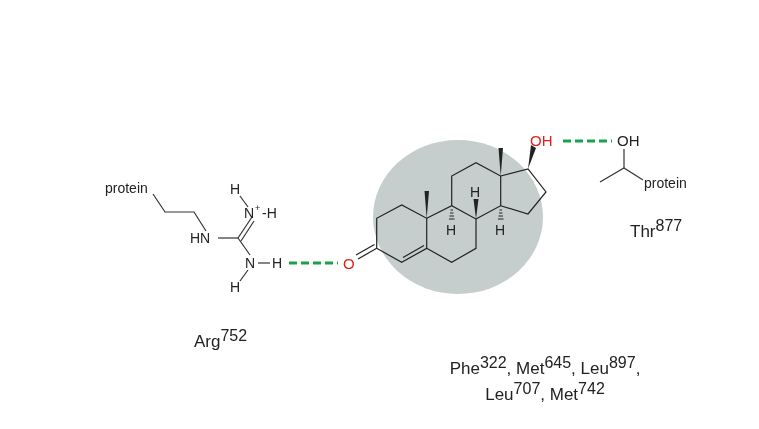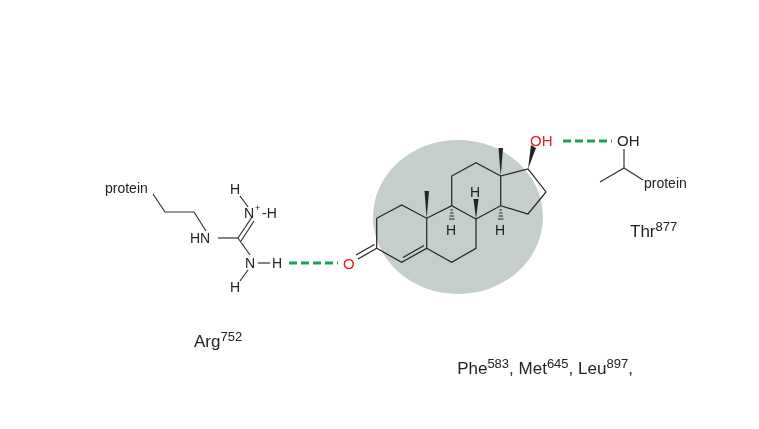--- a/index.html
+++ b/index.html
@@ -1,20 +1,20 @@
 <!DOCTYPE html>
 <html><head>
 <meta charset="utf-8">
 <style>
   html, body { margin: 0; padding: 0; background: #ffffff; }
   body { width: 759px; height: 429px; position: relative; overflow: hidden; font-family: "Liberation Sans", sans-serif; }
   #diagram { position: absolute; left: 0; top: 0; }
   .lbl { font-family: "Liberation Sans", sans-serif; fill: #222; }
   .res { position: absolute; font-family: "Liberation Sans", sans-serif; font-size: 17px; color: #222; text-align: center; white-space: nowrap; }
-  .res sup { font-size: 13px; vertical-align: 6px; line-height: 0; }
+  .res sup { font-size: 16px; vertical-align: 6px; line-height: 0; }
 </style>
 </head>
 <body>
 
 <svg id="diagram" width="759" height="429" viewBox="0 0 759 429" xmlns="http://www.w3.org/2000/svg">
 
   <ellipse cx="458" cy="217" rx="85" ry="77" fill="#c5cdcd"></ellipse>
 
   <g stroke="#333" stroke-width="1.2" fill="none">
     <polyline points="153,194 165,212 194,212 206,231"></polyline>
@@ -89,15 +89,18 @@
 <div class="res" style="left:194px; top:332px;">
   <span>Arg</span><sup>752</sup>
 </div>
 
 <div class="res" style="left:630px; top:222px;">
   <span>Thr</span><sup>877</sup>
 </div>
 
 <div class="res" style="left:440px; top:356px; width:210px; line-height:26px;">
   <div>
-    <span>Phe</span><sup>583</sup><span>, </span><span>Met</span><sup>645</sup><span>, </span><span>Leu</span><sup>897</sup><span>,</span>
+    <span>Phe</span><sup>322</sup><span>, </span><span>Met</span><sup>645</sup><span>, </span><span>Leu</span><sup>897</sup><span>,</span>
+  </div>
+  <div>
+    <span>Leu</span><sup>707</sup><span>, </span><span>Met</span><sup>742</sup>
   </div>
 </div>
 
 </body></html>

